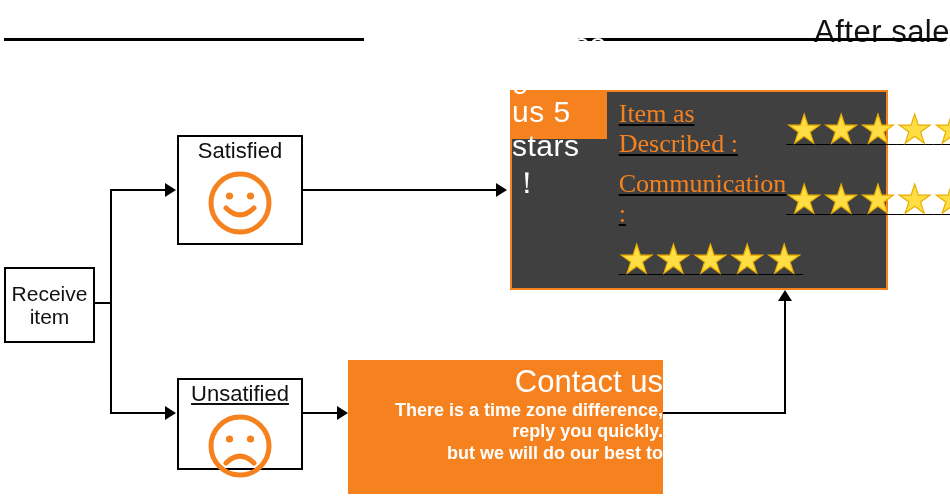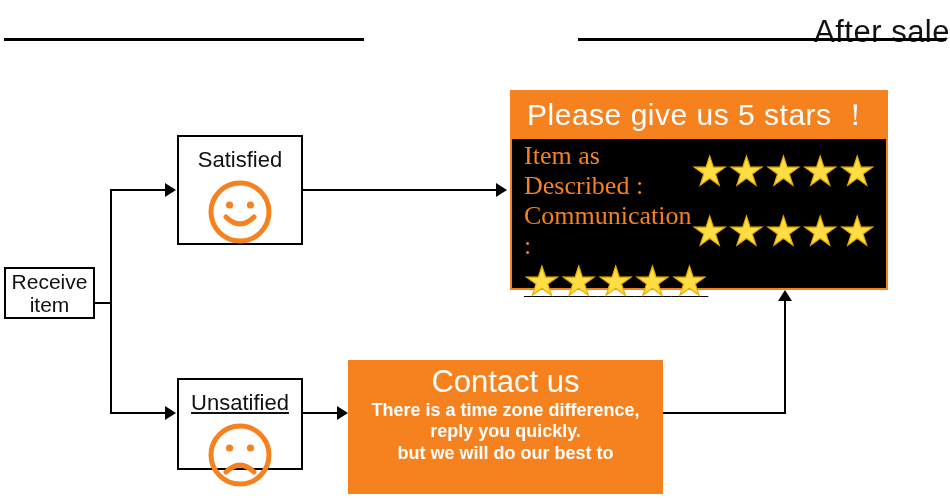--- a/index.html
+++ b/index.html
@@ -16,40 +16,40 @@
     text-align:right;font-size:31px;color:#121212;letter-spacing:.5px;
   }
   .title-line{position:absolute;top:38px;height:3px;background:#000;}
   .title-line.left{left:4px;width:360px;}
   .title-line.right{left:578px;width:368px;}
   
   .node{
     position:absolute;background:#fff;border:2px solid #000;
     box-sizing:border-box;text-align:center;color:#111;
   }
-  .node-receive{left:4px;top:267px;width:91px;height:52px;
+  .node-receive{left:4px;top:267px;width:91px;height:76px;
     display:flex;align-items:center;justify-content:center;
     font-size:21px;line-height:1.1;padding:6px;}
   .node-satisfied{left:177px;top:135px;width:126px;height:110px;}
   .node-unsatisfied{left:177px;top:378px;width:126px;height:92px;text-decoration:underline;}
-  .node-label{display:block;font-size:22px;margin-top:10px;}
+  .node-label{display:block;font-size:22px;margin-top:1px;}
   .face{display:block;margin:4px auto 0;}
   
   .line{position:absolute;background:#000;}
   .arrow-right{position:absolute;width:0;height:0;
     border-top:7px solid transparent;border-bottom:7px solid transparent;
     border-left:11px solid #000;}
   .arrow-up{position:absolute;width:0;height:0;
     border-left:7px solid transparent;border-right:7px solid transparent;
     border-bottom:11px solid #000;}
   
   .stars-panel{
     position:absolute;left:510px;top:90px;width:378px;height:200px;
-    border:2px solid var(--orange);box-sizing:border-box;background:#000000;
-    display:flex;flex-direction:column;
+    border:2px solid var(--orange);box-sizing:border-box;background:#404040;
+    display:flex;
   }
   .stars-header{
     height:47px;flex:0 0 47px;background:var(--orange);color:#fff;
     font-size:30px;display:flex;align-items:center;justify-content:center;
     letter-spacing:.5px;
   }
   .stars-rows{flex:1;display:flex;flex-direction:column;justify-content:space-around;
     padding:2px 10px 4px 12px;}
   .star-row{display:flex;align-items:center;justify-content:space-between;text-decoration:underline;}
   .star-label{
@@ -58,21 +58,21 @@
   }
   .stars{line-height:1;white-space:nowrap;}
   .star{
     font-size:40px;color:var(--star_gold);
     -webkit-text-stroke:1.2px var(--star_stroke);
     letter-spacing:1px;
   }
   
   .contact-box{
     position:absolute;left:348px;top:360px;width:315px;height:134px;
-    background:var(--orange);color:#fff;text-align:center;box-sizing:border-box;
+    background:var(--orange);color:#fff;text-align:right;box-sizing:border-box;
     padding-top:3px;
   }
   .contact-title{font-size:31px;line-height:1.2;}
   .contact-line{font-size:18px;font-weight:700;line-height:1.18;}
 </style>
 </head>
 <body>
 
 <div class="canvas">
 

